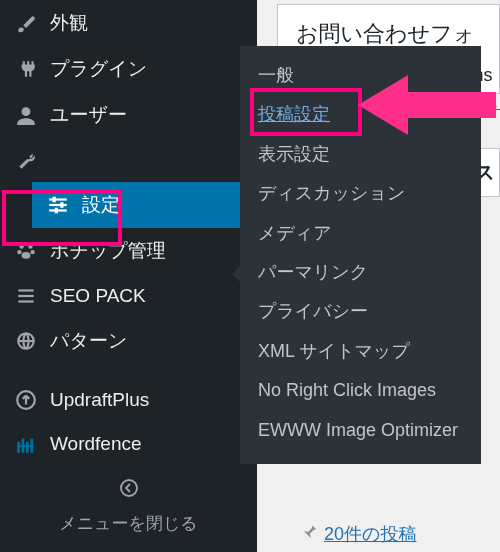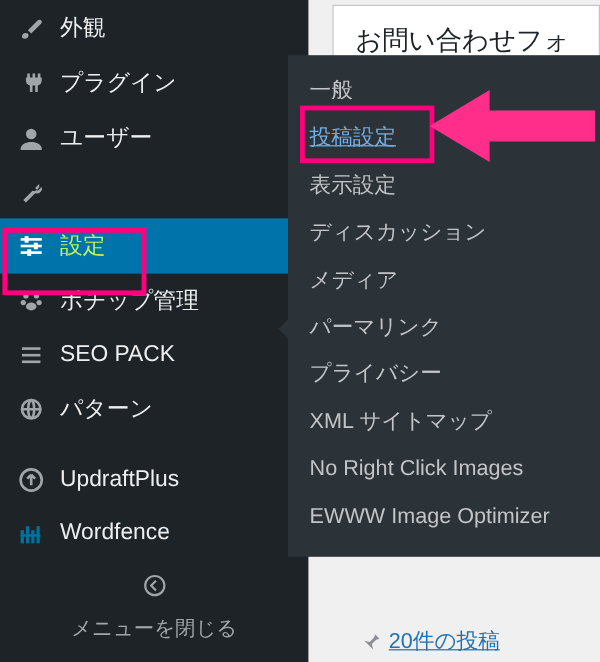--- a/index.html
+++ b/index.html
@@ -1,32 +1,32 @@
 <!DOCTYPE html>
 <html><head>
 <meta charset="utf-8">
 <style>
   html,body{margin:0;padding:0;font-family:-apple-system,BlinkMacSystemFont,"Segoe UI","Yu Gothic","Meiryo",sans-serif;background:#f0f0f1;}
   .viewport{width:500px;height:552px;position:relative;overflow:hidden;background:#f0f0f1;}
   .sidebar{position:absolute;left:0;top:0;width:257px;height:100%;background:#1d2327;color:#f0f0f1;}
   .menu-item{display:flex;align-items:center;gap:12px;padding:10px 14px;font-size:19px;color:#eeeeef;cursor:pointer;position:relative;}
   .menu-item .icon{width:24px;height:24px;display:flex;align-items:center;justify-content:center;color:#a0a5aa;flex:0 0 24px;}
-  .menu-item.current{background:#0073aa;color:#bef264;}
+  .menu-item.current{background:#0073aa;color:#ffffff;margin-left:32px;}
   .menu-item.current .icon{color:#ffffff;}
   .hl-box{position:absolute;border:4px solid #ff007f;pointer-events:none;}
-  .submenu{position:absolute;left:240px;top:46px;width:260px;background:#2c3338;color:#c3c4c7;padding:10px 0 14px 0;}
+  .submenu{position:absolute;left:240px;top:46px;width:241px;background:#2c3338;color:#c3c4c7;padding:10px 0 14px 0;}
   .submenu::before{content:"";position:absolute;left:-8px;top:220px;width:0;height:0;border-top:8px solid transparent;border-bottom:8px solid transparent;border-right:8px solid #2c3338;}
   .sub-item{padding:8px 18px;font-size:18px;color:#c3c4c7;cursor:pointer;line-height:1.3;}
   .sub-item.highlight{color:#72aee6;text-decoration:underline;}
   .content-area{position:absolute;left:257px;top:0;right:0;}
   .card{background:#ffffff;border:1px solid #c3c4c7;margin:4px 0 0 20px;padding:14px 18px;font-size:22px;color:#1d2327;}
   .content-misc{position:absolute;right:0;top:62px;text-align:left;color:#2271b1;font-size:18px;line-height:1.5;}
   .content-misc .black{color:#1d2327;}
   .content-tag{position:absolute;right:0;top:148px;background:#fff;border:1px solid #c3c4c7;padding:10px 4px 10px 10px;font-size:20px;font-weight:700;color:#1d2327;}
-  .post-link{position:absolute;left:300px;bottom:6px;color:#2271b1;font-size:18px;display:flex;align-items:center;gap:6px;}
+  .post-link{position:absolute;left:300px;bottom:6px;color:#2271b1;font-size:18px;display:flex;align-items:flex-start;gap:6px;}
   .arrow{position:absolute;pointer-events:none;}
   svg{display:block;}
 </style>
 </head>
 <body>
 
 <div class="viewport">
 
   <div class="content-area">
     <div class="card">

